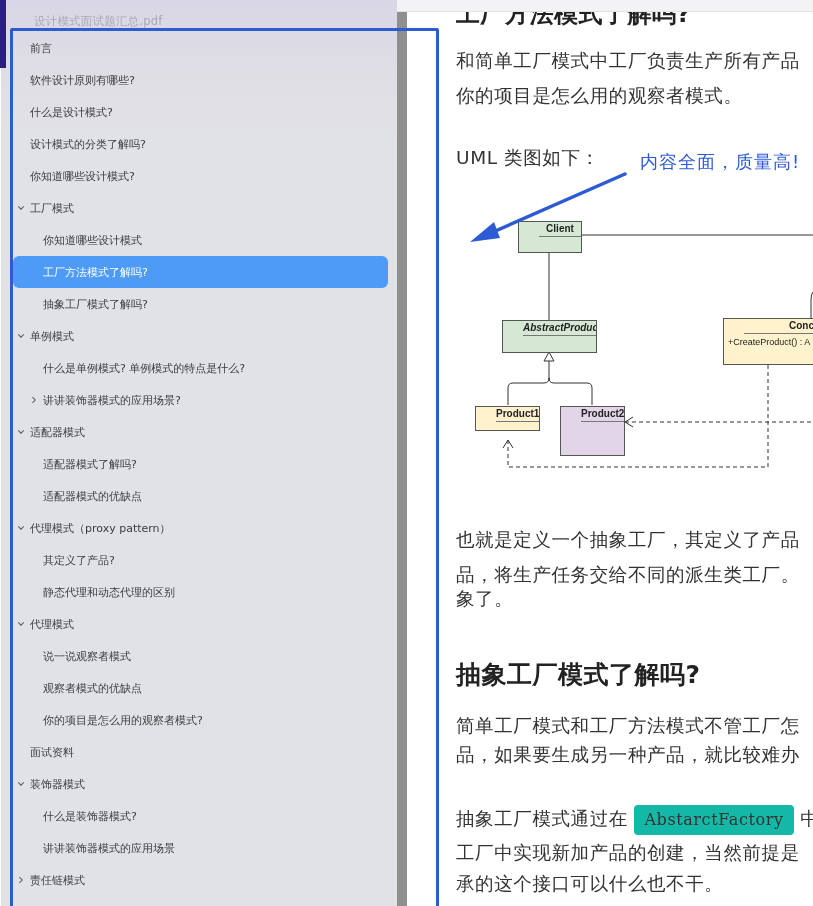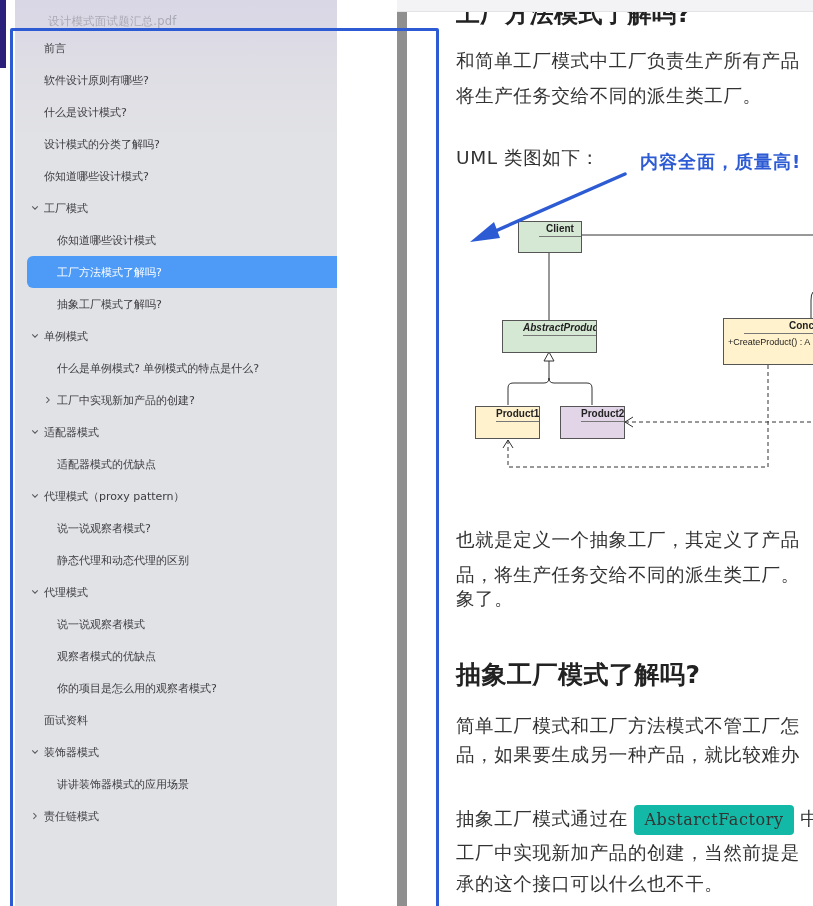--- a/index.html
+++ b/index.html
@@ -4,21 +4,21 @@
 <style>
   * { box-sizing: border-box; margin: 0; padding: 0; }
   html, body { width: 813px; height: 906px; overflow: hidden; background: #ffffff; }
   body { position: relative; font-family: "DejaVu Sans", "Liberation Sans", sans-serif; }
 
   
   .app-edge { position: absolute; left: 0; top: 0; width: 6px; height: 68px; background: #2a1f7a; }
 
   
   .sidebar {
-    position: absolute; left: 15px; top: 0; width: 322px; height: 906px;
+    position: absolute; left: 1px; top: 0; width: 397px; height: 906px;
     background: linear-gradient(180deg, #d9d6e6 0px, #dedde5 60px, #e1e2e5 140px, #e1e2e5 100%);
     overflow: hidden;
   }
   .sidebar-scrollbar { position: absolute; left: 397px; top: 12px; width: 10px; height: 894px; background: #8f8f8f; }
   .sidebar-top-strip { position: absolute; left: 397px; top: 0; width: 416px; height: 12px; background: #f3f3f5; border-bottom: 1px solid #e3e3e6; }
   .doc-title {
     position: absolute; left: 33px; top: 14px; font-size: 11.5px; color: #a9a9b3;
     letter-spacing: 0.2px; white-space: nowrap;
   }
   .toc { position: absolute; left: 12px; top: 32px; width: 375px; }
@@ -50,21 +50,21 @@
     white-space: nowrap; letter-spacing: 0.5px;
   }
   .para { position: absolute; left: 16px; font-size: 18.5px; color: #333; line-height: 32px; white-space: nowrap; letter-spacing: 0.6px; }
   .h2 { position: absolute; left: 16px; font-size: 25px; font-weight: bold; color: #222; white-space: nowrap; letter-spacing: 0.5px; }
   .code-inline {
     display: inline-block; background: #14b8a6; border-radius: 4px; padding: 0 10px;
     font-family: "DejaVu Serif", "Liberation Serif", serif; font-size: 16px; color: #333; line-height: 30px;
   }
 
   .annotation-text {
-    position: absolute; left: 640px; top: 150px; font-size: 18px; color: #2c5bd4; white-space: nowrap; letter-spacing: 1px; font-weight: bold;
+    position: absolute; left: 640px; top: 150px; font-size: 18px; color: #2c5bd4; white-space: nowrap; letter-spacing: 1px;
   }
   .arrow { position: absolute; left: 460px; top: 160px; width: 200px; height: 90px; overflow: visible; }
 
   
   .uml { position: absolute; left: 0; top: 0; width: 813px; height: 906px; pointer-events: none; }
   .uml-box { position: absolute; border: 1px solid #555; font-family: "Liberation Sans", sans-serif; font-size: 10px; color: #222; }
   .uml-box .title { height: 15px; text-align: center; line-height: 14px; border-bottom: 1px solid #777; font-weight: bold; white-space: nowrap; overflow: hidden; margin-left: 20px; }
   .uml-box .body { font-size: 9px; padding: 3px 4px; white-space: nowrap; overflow: hidden; font-weight: normal; }
   .green { background: #d5e8d4; }
   .yellow { background: #fff2cc; }
@@ -118,43 +118,46 @@
       </div>
       <div class="toc-item lvl1">
         <span>什么是单例模式? 单例模式的特点是什么?</span>
       </div>
       <div class="toc-item lvl1">
         <span class="toc-chevron">
           <svg viewBox="0 0 10 10">
             <polyline points="3,1.5 6.5,5 3,8.5" fill="none" stroke="#5a5a60" stroke-width="1.3"></polyline>
           </svg>
         </span>
-        <span>工厂中实现新加产品的创建?</span>
+        <span>讲讲装饰器模式的应用场景?</span>
       </div>
       <div class="toc-item lvl0">
         <span class="toc-chevron">
           <svg viewBox="0 0 10 10">
             <polyline points="1.5,3 5,6.5 8.5,3" fill="none" stroke="#5a5a60" stroke-width="1.3"></polyline>
           </svg>
         </span>
         <span>适配器模式</span>
       </div>
       <div class="toc-item lvl1">
+        <span>适配器模式了解吗?</span>
+      </div>
+      <div class="toc-item lvl1">
         <span>适配器模式的优缺点</span>
       </div>
       <div class="toc-item lvl0">
         <span class="toc-chevron">
           <svg viewBox="0 0 10 10">
             <polyline points="1.5,3 5,6.5 8.5,3" fill="none" stroke="#5a5a60" stroke-width="1.3"></polyline>
           </svg>
         </span>
         <span>代理模式（proxy pattern）</span>
       </div>
       <div class="toc-item lvl1">
-        <span>说一说观察者模式?</span>
+        <span>其定义了产品?</span>
       </div>
       <div class="toc-item lvl1">
         <span>静态代理和动态代理的区别</span>
       </div>
       <div class="toc-item lvl0">
         <span class="toc-chevron">
           <svg viewBox="0 0 10 10">
             <polyline points="1.5,3 5,6.5 8.5,3" fill="none" stroke="#5a5a60" stroke-width="1.3"></polyline>
           </svg>
         </span>
@@ -172,20 +175,23 @@
       <div class="toc-item lvl0">
         <span>面试资料</span>
       </div>
       <div class="toc-item lvl0">
         <span class="toc-chevron">
           <svg viewBox="0 0 10 10">
             <polyline points="1.5,3 5,6.5 8.5,3" fill="none" stroke="#5a5a60" stroke-width="1.3"></polyline>
           </svg>
         </span>
         <span>装饰器模式</span>
+      </div>
+      <div class="toc-item lvl1">
+        <span>什么是装饰器模式?</span>
       </div>
       <div class="toc-item lvl1">
         <span>讲讲装饰器模式的应用场景</span>
       </div>
       <div class="toc-item lvl0">
         <span class="toc-chevron">
           <svg viewBox="0 0 10 10">
             <polyline points="3,1.5 6.5,5 3,8.5" fill="none" stroke="#5a5a60" stroke-width="1.3"></polyline>
           </svg>
         </span>
@@ -193,21 +199,21 @@
       </div>
     </div>
 </div>
 <div class="app-edge"></div>
 <div class="sidebar-top-strip"></div>
 <div class="sidebar-scrollbar"></div>
 
 <div class="content">
   <div class="h-partial">工厂方法模式了解吗?</div>
   <div class="para" style="top:33px">和简单工厂模式中工厂负责生产所有产品</div>
-  <div class="para" style="top:68px">将生产任务交给不同的派生类工厂。</div>
+  <div class="para" style="top:68px">你的项目是怎么用的观察者模式。</div>
   <div class="para" style="top:130px">UML 类图如下：</div>
 
   <div class="para" style="top:512px">也就是定义一个抽象工厂，其定义了产品</div>
   <div class="para" style="top:547px">品，将生产任务交给不同的派生类工厂。</div>
   <div class="para" style="top:571px">象了。</div>
 
   <div class="h2" style="top:646px">抽象工厂模式了解吗?</div>
 
   <div class="para" style="top:698px">简单工厂模式和工厂方法模式不管工厂怎</div>
   <div class="para" style="top:727px">品，如果要生成另一种产品，就比较难办</div>
@@ -240,24 +246,24 @@
 
     <path d="M811,318 L811,300 Q811,294 813,292" fill="none" stroke="#333" stroke-width="1"></path>
   </svg>
 
   <div class="uml-box green" style="left:518px;top:221px;width:64px;height:32px">
     <div class="title">Client</div>
   </div>
   <div class="uml-box green" style="left:502px;top:320px;width:95px;height:33px">
     <div class="title" style="font-style:italic">AbstractProduct</div>
   </div>
-  <div class="uml-box yellow" style="left:475px;top:406px;width:65px;height:33px">
+  <div class="uml-box yellow" style="left:475px;top:406px;width:65px;height:25px">
     <div class="title">Product1</div>
   </div>
-  <div class="uml-box purple" style="left:560px;top:406px;width:65px;height:33px">
+  <div class="uml-box purple" style="left:560px;top:406px;width:65px;height:50px">
     <div class="title">Product2</div>
   </div>
   <div class="uml-box yellow" style="left:723px;top:318px;width:100px;height:47px;text-align:left">
     <div class="title" style="text-align:left;padding-left:45px">ConcreteF</div>
     <div class="body">+CreateProduct() : A</div>
   </div>
 </div>
 
 <div class="annotation-text">内容全面，质量高!</div>
 <svg class="arrow" viewBox="0 0 200 90">

